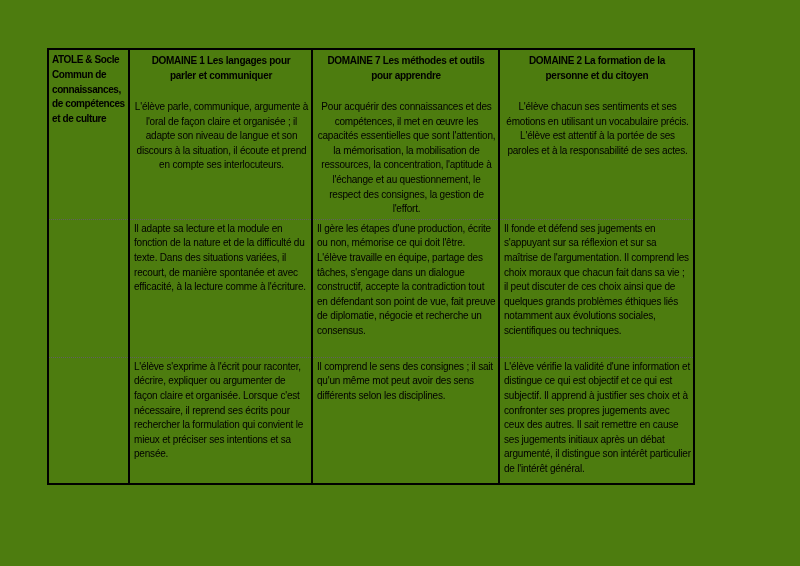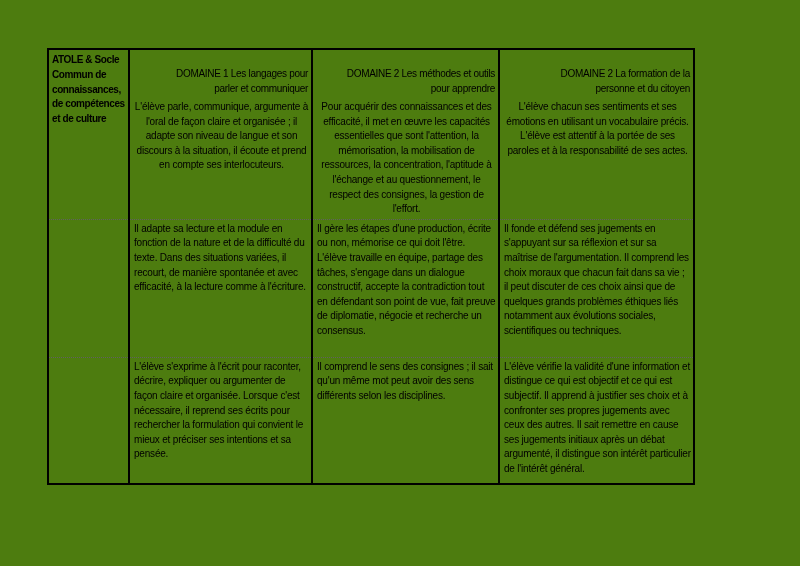--- a/index.html
+++ b/index.html
@@ -33,26 +33,26 @@
     border-bottom: none;
     vertical-align: top;
     overflow: hidden;
   }
   tr.header-row { height: 49px; }
   tr.body-row-1 { height: 106px; text-align: center; }
   tr.body-row-2 { height: 138px; }
   tr.body-row-3 { height: 127px; margin-top: 20px; }
 
   th.domain-header {
-    font-weight: normal;
+    font-weight: bold;
     font-size: 10px;
     line-height: 15px;
     letter-spacing: -0.3px;
-    text-align: right;
-    padding: 16px 3px 2px 4px;
+    text-align: center;
+    padding: 3px 3px 2px 4px;
     white-space: pre-line;
     border-bottom: 1px dotted #606060;
   }
   td.corner-cell {
     font-weight: bold;
     font-size: 10px;
     line-height: 14.8px;
     letter-spacing: -0.4px;
     padding: 3px 2px 2px 3px;
     border-bottom: 2px solid #000000;
@@ -75,28 +75,28 @@
       <col style="width:81px">
       <col style="width:183px">
       <col style="width:187px">
       <col style="width:195px">
     </colgroup>
     <tbody>
       <tr class="header-row">
         <td class="corner-cell" rowspan="2">ATOLE &amp; Socle Commun de connaissances, de compétences et de culture</td>
         <th class="domain-header">DOMAINE 1 Les langages pour
 parler et communiquer</th>
-        <th class="domain-header">DOMAINE 2 Les méthodes et outils
+        <th class="domain-header">DOMAINE 7 Les méthodes et outils
 pour apprendre</th>
         <th class="domain-header">DOMAINE 2 La formation de la
 personne et du citoyen</th>
       </tr>
       <tr class="body-row-1">
         <td class="body-cell">L'élève parle, communique, argumente à l'oral de façon claire et organisée ; il adapte son niveau de langue et son discours à la situation, il écoute et prend en compte ses interlocuteurs.</td>
-        <td class="body-cell">Pour acquérir des connaissances et des efficacité, il met en œuvre les capacités essentielles que sont l'attention, la mémorisation, la mobilisation de ressources, la concentration, l'aptitude à l'échange et au questionnement, le respect des consignes, la gestion de l'effort.</td>
+        <td class="body-cell">Pour acquérir des connaissances et des compétences, il met en œuvre les capacités essentielles que sont l'attention, la mémorisation, la mobilisation de ressources, la concentration, l'aptitude à l'échange et au questionnement, le respect des consignes, la gestion de l'effort.</td>
         <td class="body-cell">L'élève chacun ses sentiments et ses émotions en utilisant un vocabulaire précis. L'élève est attentif à la portée de ses paroles et à la responsabilité de ses actes.</td>
       </tr>
       <tr class="body-row-2">
         <td class="body-cell"></td>
         <td class="body-cell">Il adapte sa lecture et la module en fonction de la nature et de la difficulté du texte.  Dans des situations variées, il recourt, de manière spontanée et avec efficacité, à la lecture comme à l'écriture.</td>
         <td class="body-cell">Il gère les étapes d'une production, écrite ou non, mémorise ce qui doit l'être. L'élève travaille en équipe, partage des tâches, s'engage dans un dialogue constructif, accepte la contradiction tout en défendant son point de vue, fait preuve de diplomatie, négocie et recherche un consensus.</td>
         <td class="body-cell">Il fonde et défend ses jugements en s'appuyant sur sa réflexion et sur sa maîtrise de l'argumentation. Il comprend les choix moraux que chacun fait dans sa vie ; il peut discuter de ces choix ainsi que de quelques grands problèmes éthiques liés notamment aux évolutions sociales, scientifiques ou techniques.</td>
       </tr>
       <tr class="body-row-3">
         <td class="body-cell"></td>

